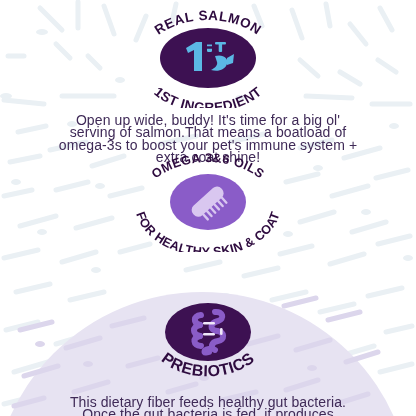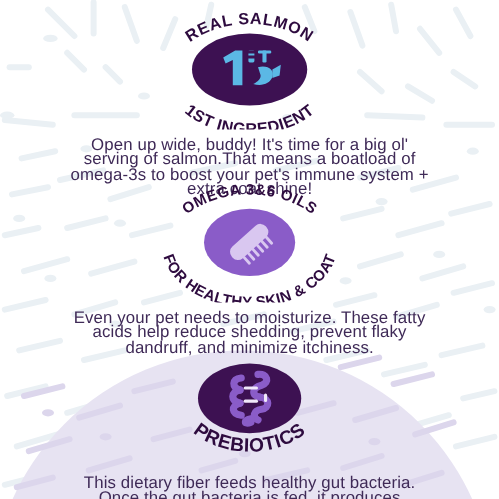--- a/index.html
+++ b/index.html
@@ -254,21 +254,20 @@
             <rect x="97" y="55" width="2.4" height="9" rx="1.2"></rect>
           </g>
           <text font-family="'Liberation Sans', sans-serif" font-size="12.6" font-weight="bold" fill="#2E0B3F" letter-spacing="0.4">
             <textPath href="#arcTop2" startOffset="50%" text-anchor="middle">OMEGA 3&amp;6 OILS</textPath>
           </text>
           <text font-family="'Liberation Sans', sans-serif" font-size="12.6" font-weight="bold" fill="#2E0B3F" letter-spacing="0.2">
             <textPath href="#arcBot2" startOffset="50%" text-anchor="middle">FOR HEALTHY SKIN &amp; COAT</textPath>
           </text>
         </svg>
       </div>
-      <p class="para p2">Even your pet needs to moisturize. These fatty acids help reduce shedding, prevent flaky dandruff, and minimize itchiness.</p>
     </div>
 
     <div class="section s3">
       <div class="badge-wrap">
         <svg class="badge-svg" width="170" height="84" viewBox="0 0 170 84" xmlns="http://www.w3.org/2000/svg">
           <defs>
             <path id="arcBot3" d="M 26,46 A 60,42 0 0 0 144,46" fill="none"></path>
           </defs>
           <ellipse cx="85" cy="36" rx="43" ry="29" fill="#3D1152"></ellipse>
           <g fill="none" stroke="#8A5CC8" stroke-width="6" stroke-linecap="round" stroke-linejoin="round">

